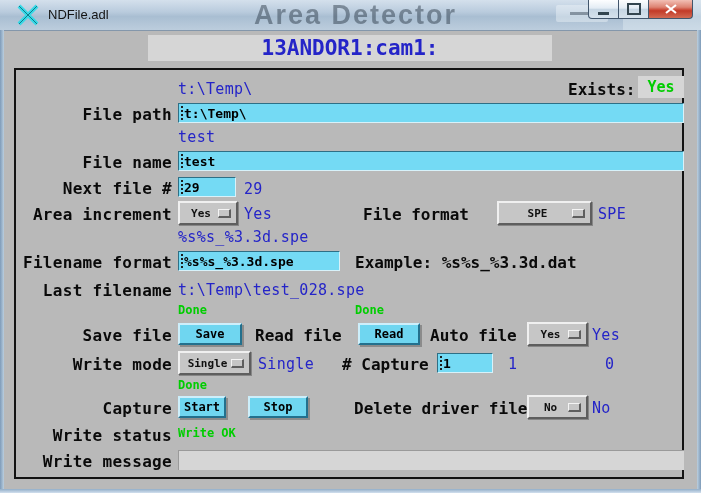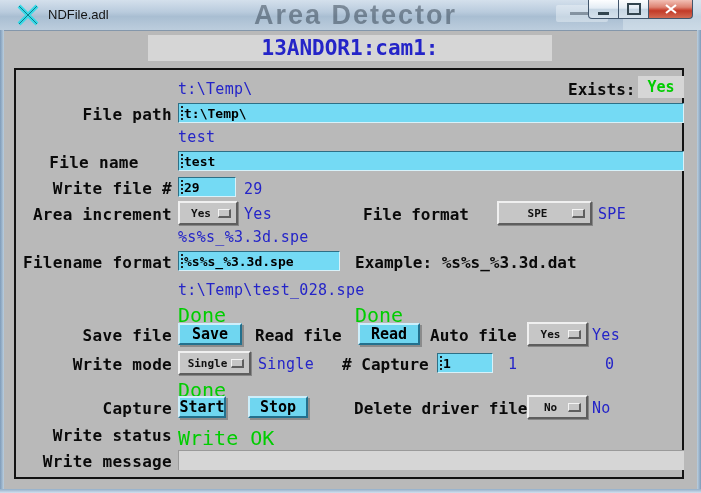--- a/index.html
+++ b/index.html
@@ -70,21 +70,21 @@
   }
   .panel * { box-sizing:border-box; }
   .lbl {
     position:absolute; left:0; width:156px; text-align:right;
     font-weight:bold; font-size:16px; color:#0a0a0a; letter-spacing:.3px; white-space:pre;
   }
   .mid-lbl {
     position:absolute; font-weight:bold; font-size:16px; color:#0a0a0a; white-space:pre;
   }
   .rb { position:absolute; font-size:15px; color:#2424c8; white-space:pre; letter-spacing:.3px; }
-  .gr { position:absolute; font-weight:normal; font-size:20px; color:#00cd00; white-space:pre; }
+  .gr { position:absolute; font-weight:bold; font-size:12px; color:#00cd00; white-space:pre; }
   .tfield {
     position:absolute; height:20px; background:#74daf4;
     border-top:1px solid #2e6f85; border-left:1px solid #2e6f85;
     border-bottom:1px solid #d8f2fa; border-right:1px solid #d8f2fa;
     display:flex; align-items:center; padding-left:2px;
     font-weight:bold; font-size:13px; color:#000; white-space:pre; overflow:hidden;
   }
   .caret { height:14px; border-left:2px dotted #1c1c1c; margin-right:1px; flex:0 0 auto; }
   .ddown {
     position:absolute; height:24px; background:#c6c6c6;
@@ -99,21 +99,21 @@
     position:absolute; right:5px; top:6px; width:13px; height:9px; background:#c6c6c6;
     border-top:1px solid #f4f4f4; border-left:1px solid #f4f4f4;
     border-bottom:2px solid #5e5e5e; border-right:2px solid #5e5e5e;
   }
   .cbtn {
     position:absolute; height:22px; background:#6fd6f0;
     border-top:2px solid #cdeffb; border-left:2px solid #cdeffb;
     border-bottom:2px solid #23708d; border-right:2px solid #23708d;
     box-shadow:2px 2px 0 rgba(70,70,70,.4);
     display:flex; align-items:center; justify-content:center;
-    font-weight:bold; font-size:15px; color:#000;
+    font-weight:bold; font-size:12px; color:#000;
   }
   .exists-box {
     position:absolute; left:622px; top:6px; width:46px; height:22px; background:#d6d6d6;
     display:flex; align-items:center; justify-content:center;
     font-weight:bold; font-size:15px; color:#00cd00;
   }
   .msg-field { position:absolute; height:20px; background:#d6d6d6; border-top:1px solid #9a9a9a; border-left:1px solid #9a9a9a; }
 </style>
 </head>
 <body>
@@ -156,27 +156,27 @@
     <div class="mid-lbl" style="left:552px;top:10px;">Exists:</div>
     <div class="exists-box">Yes</div>
 
     <div class="lbl" style="top:35px;padding-left:40px;">File path</div>
     <div class="tfield" style="left:162px;top:33px;width:506px;">
       <span class="caret"></span>
       <span>t:\Temp\</span>
     </div>
 
     <div class="rb" style="left:162px;top:58px;">test</div>
-    <div class="lbl" style="top:83px;text-align:center;">File name</div>
+    <div class="lbl" style="top:83px;">File name</div>
     <div class="tfield" style="left:162px;top:81px;width:506px;">
       <span class="caret"></span>
       <span>test</span>
     </div>
 
-    <div class="lbl" style="top:109px;">Write file #</div>
+    <div class="lbl" style="top:109px;">Next file #</div>
     <div class="tfield" style="left:162px;top:107px;width:58px;">
       <span class="caret"></span>
       <span>29</span>
     </div>
     <div class="rb" style="left:228px;top:110px;">29</div>
 
     <div class="lbl" style="top:135px;">Area increment</div>
     <div class="ddown" style="left:162px;top:131px;width:60px;">
       <span class="dval">Yes</span>
       <span class="dind"></span>
@@ -190,20 +190,21 @@
     <div class="rb" style="left:582px;top:135px;">SPE</div>
 
     <div class="rb" style="left:162px;top:158px;">%s%s_%3.3d.spe</div>
     <div class="lbl" style="top:183px;">Filename format</div>
     <div class="tfield" style="left:162px;top:181px;width:162px;">
       <span class="caret"></span>
       <span>%s%s_%3.3d.spe</span>
     </div>
     <div class="mid-lbl" style="left:339px;top:183px;">Example: %s%s_%3.3d.dat</div>
 
+    <div class="lbl" style="top:211px;">Last filename</div>
     <div class="rb" style="left:162px;top:211px;">t:\Temp\test_028.spe</div>
 
     <div class="gr" style="left:162px;top:233px;">Done</div>
     <div class="gr" style="left:339px;top:233px;">Done</div>
 
     <div class="lbl" style="top:256px;">Save file</div>
     <div class="cbtn" style="left:162px;top:253px;width:64px;">Save</div>
     <div class="mid-lbl" style="left:239px;top:256px;">Read file</div>
     <div class="cbtn" style="left:342px;top:253px;width:62px;">Read</div>
     <div class="mid-lbl" style="left:414px;top:256px;">Auto file</div>

